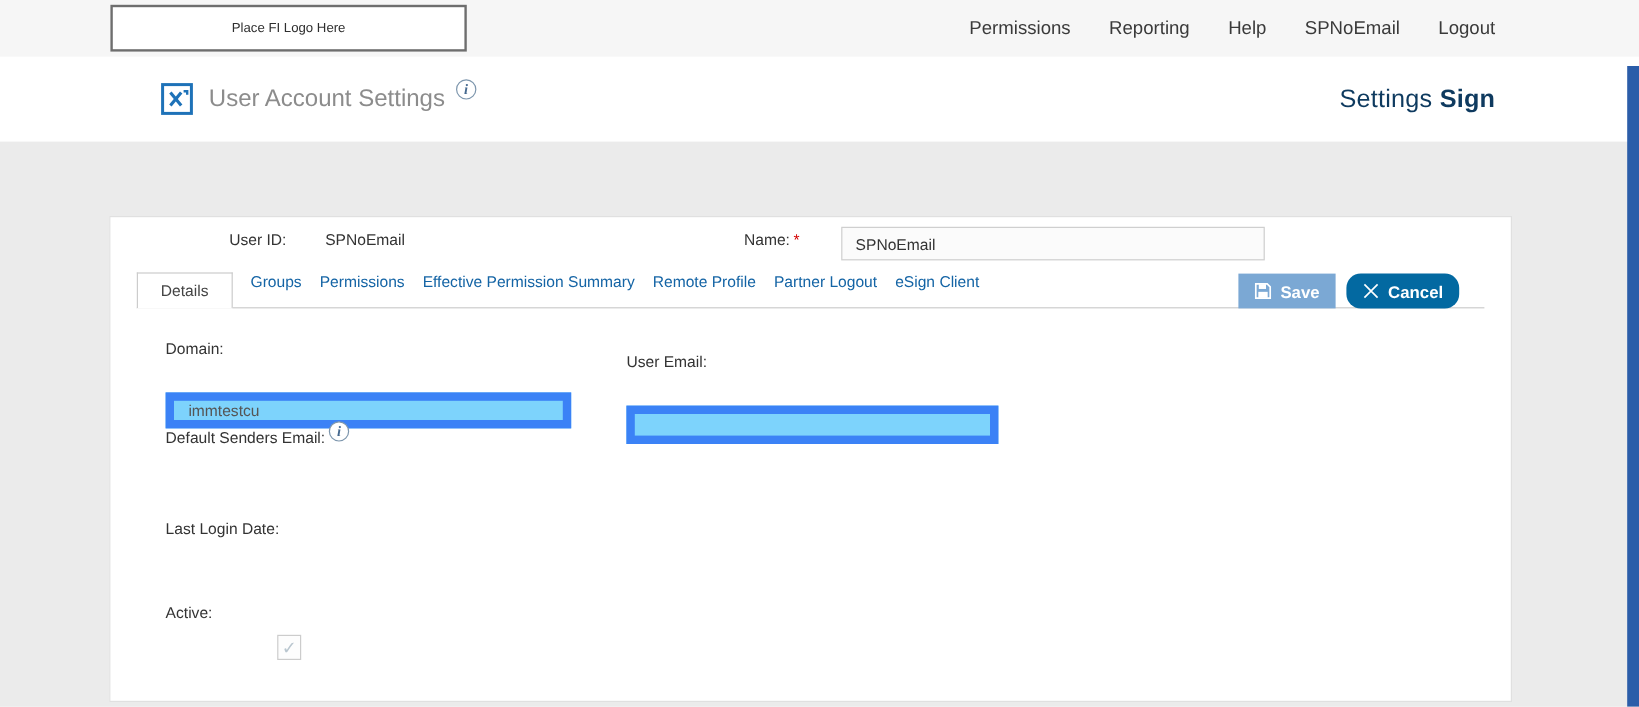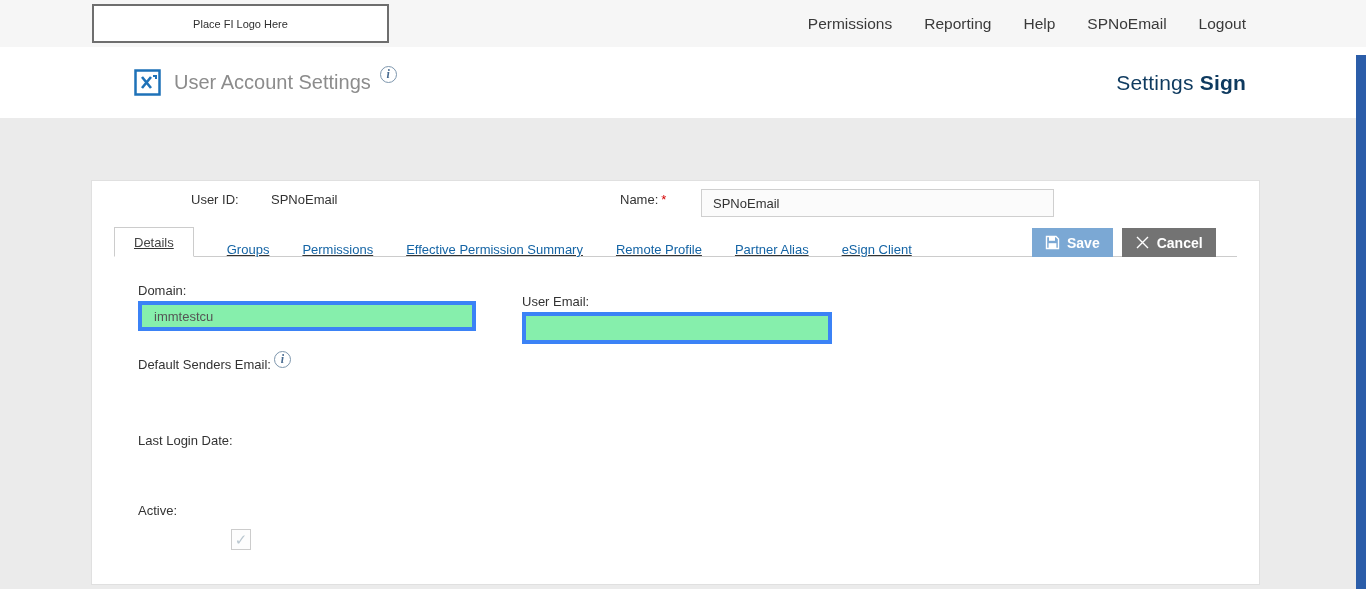--- a/index.html
+++ b/index.html
@@ -49,40 +49,40 @@
   .req { color:#d40000; margin-left:3px; }
 
   .name-input {
     position:absolute; left:609px; top:8px; width:353px; height:28px;
     border:1px solid #cfcfcf; background:#fbfbfb; font-family:inherit;
     font-size:13px; color:#333; padding:0 11px;
   }
 
   
   .tab-line { position:absolute; left:22px; right:22px; top:75px; border-top:1px solid #ccc; }
-  .tabs-row { position:absolute; left:22px; top:46px; right:270px; height:30px; display:flex; align-items:flex-end; gap:33px;text-decoration:underline; }
+  .tabs-row { position:absolute; left:22px; top:46px; right:270px; height:30px; display:flex; align-items:flex-start; gap:15px; }
   .tab-active {
     position:relative; z-index:2; height:30px; padding:0 19px; background:#fff;
     border:1px solid #ccc; border-bottom:1px solid #fff; display:flex; align-items:center;
     font-size:13px; color:#444; cursor:default;
   }
   .tab-link { font-size:13px; color:#1464a5; }
 
   .actions { position:absolute; top:47px; left:940px; display:flex; gap:9px; z-index:3; }
   .btn-save, .btn-cancel {
     height:29px; border:none; color:#fff; font-family:inherit; font-size:14px; font-weight:700;
     display:flex; align-items:center; gap:7px; padding:0 13px; cursor:pointer;
   }
   .btn-save { background:#7ba8d4; }
-  .btn-cancel { background:#737373; }
+  .btn-cancel { background:#0369a1;border-radius:12px; }
 
   
   .txt-disabled {
-    position:absolute; height:30px; border:4px solid #3b82f6; background:#86efac;
-    font-family:inherit; font-size:13px; color:#555; padding:0 12px;
+    position:absolute; height:30px; border:7px solid #3b82f6; background:#7dd3fc;
+    font-family:inherit; font-size:13px; color:#555; padding:0 12px;margin-top:26px;
   }
   .dd-box {
     position:absolute; left:46px; top:198px; width:338px; height:30px;
     border:1px solid #b5b5b5; background:#fff; display:flex; align-items:center;
     padding:0 12px; cursor:pointer;
   }
   .dd-placeholder { font-size:13px; color:#9a9a9a; flex:1; }
   .dd-arrow { width:0; height:0; border-left:7px solid transparent; border-right:7px solid transparent; border-top:8px solid #1e72b8; }
 
   .btn-reset {
@@ -140,21 +140,21 @@
     </span>
     <input class="name-input" type="text" value="SPNoEmail" style="">
 
     <div class="tab-line"></div>
     <div class="tabs-row">
       <div class="tab-active">Details</div>
       <a class="tab-link">Groups</a>
       <a class="tab-link">Permissions</a>
       <a class="tab-link">Effective Permission Summary</a>
       <a class="tab-link">Remote Profile</a>
-      <a class="tab-link">Partner Alias</a>
+      <a class="tab-link">Partner Logout</a>
       <a class="tab-link">eSign Client</a>
     </div>
 
     <div class="actions">
       <button class="btn-save">
         <svg width="15" height="15" viewBox="0 0 15 15">
           <path d="M1.5 1.5 h9.5 l2.5 2.5 v9.5 h-12 z" fill="none" stroke="#fff" stroke-width="1.4"></path>
           <rect x="4" y="1.8" width="6" height="4" fill="#fff"></rect>
           <rect x="3.6" y="8.2" width="7.8" height="5" fill="#fff"></rect>
         </svg>

